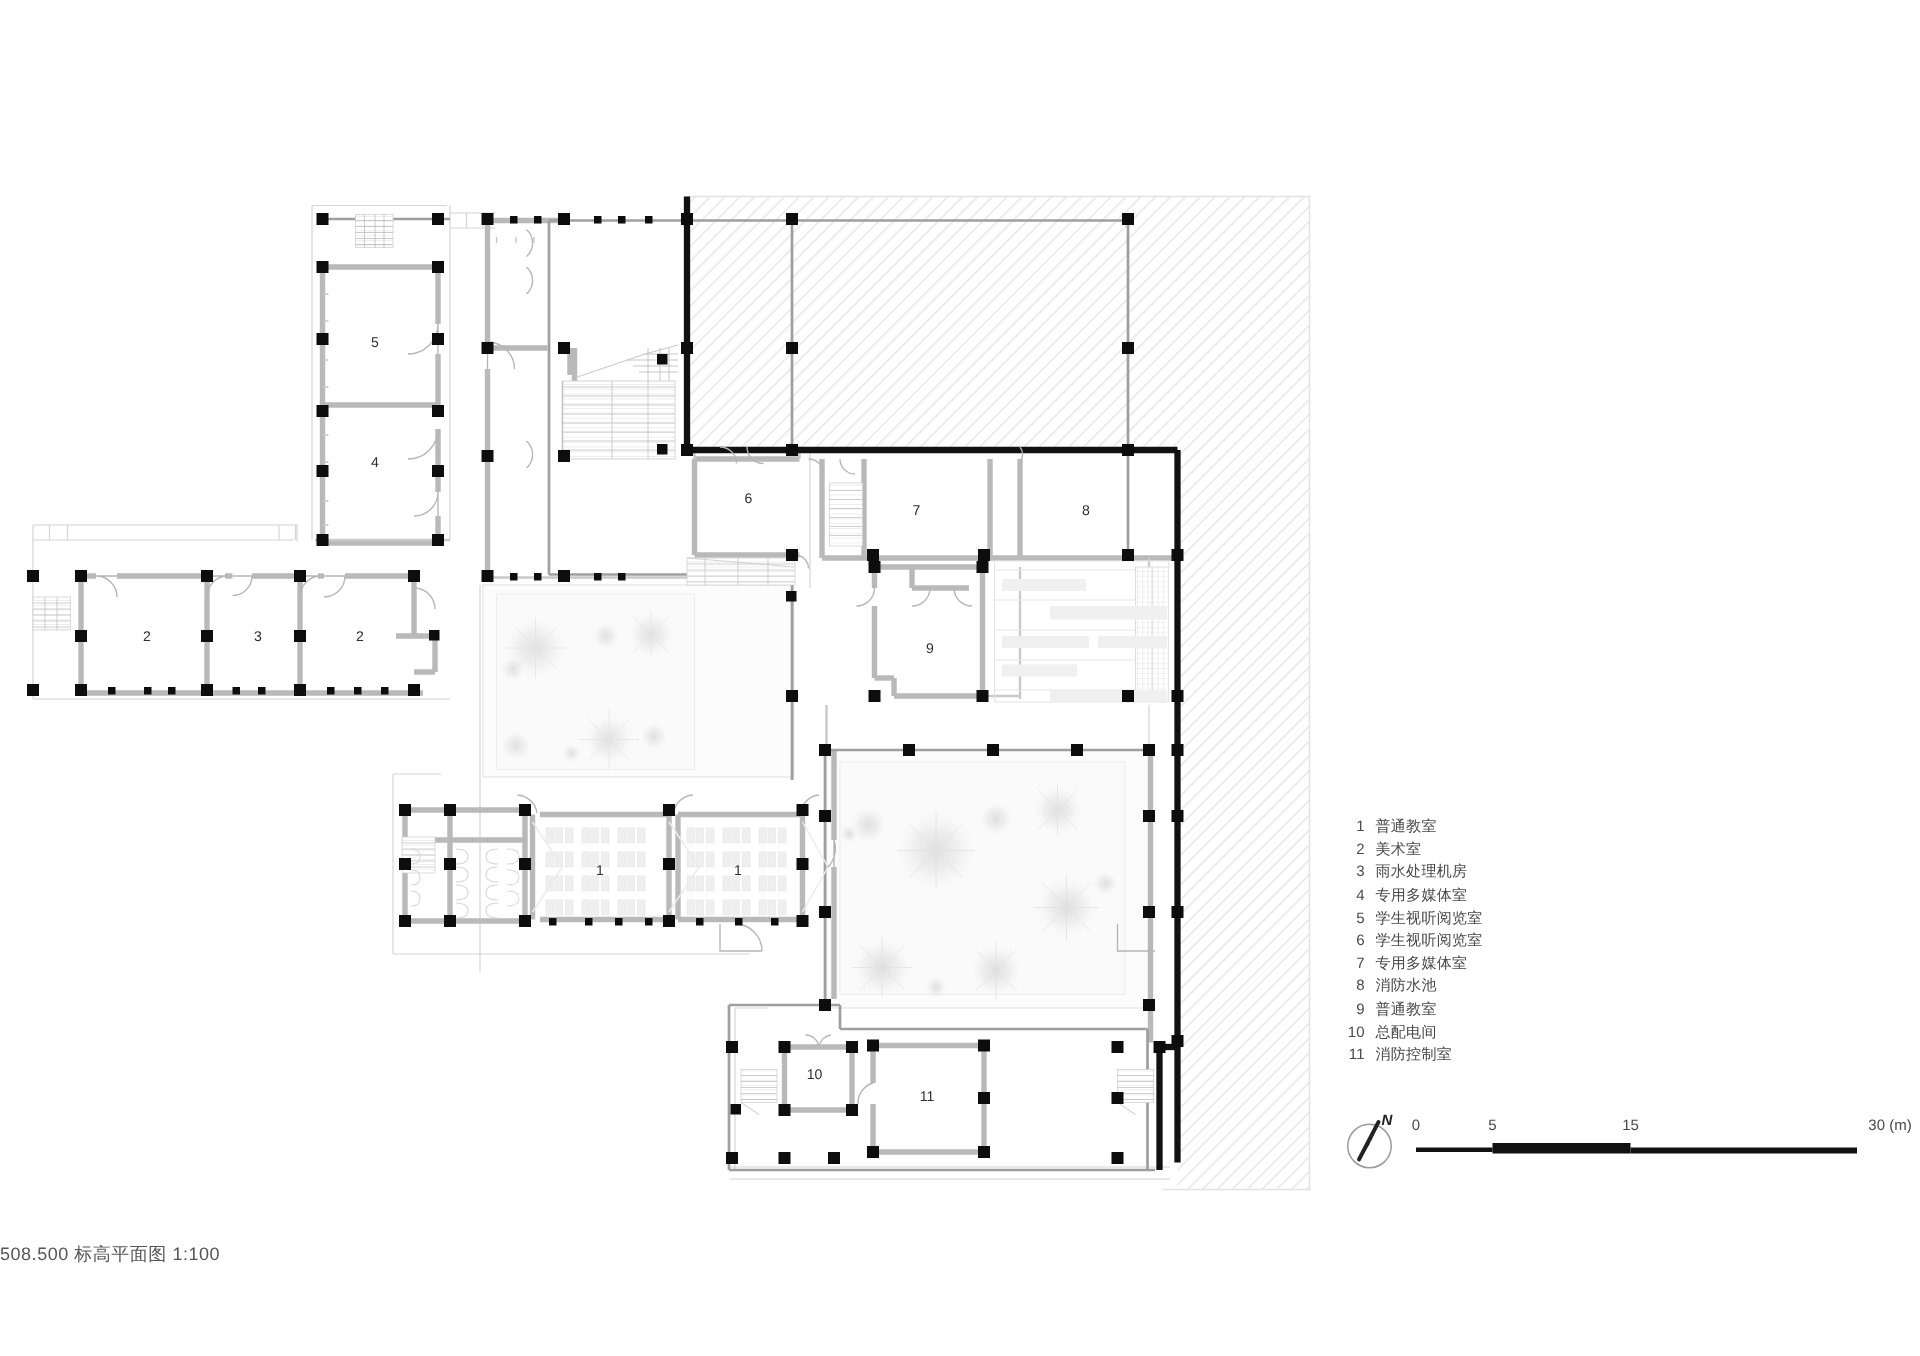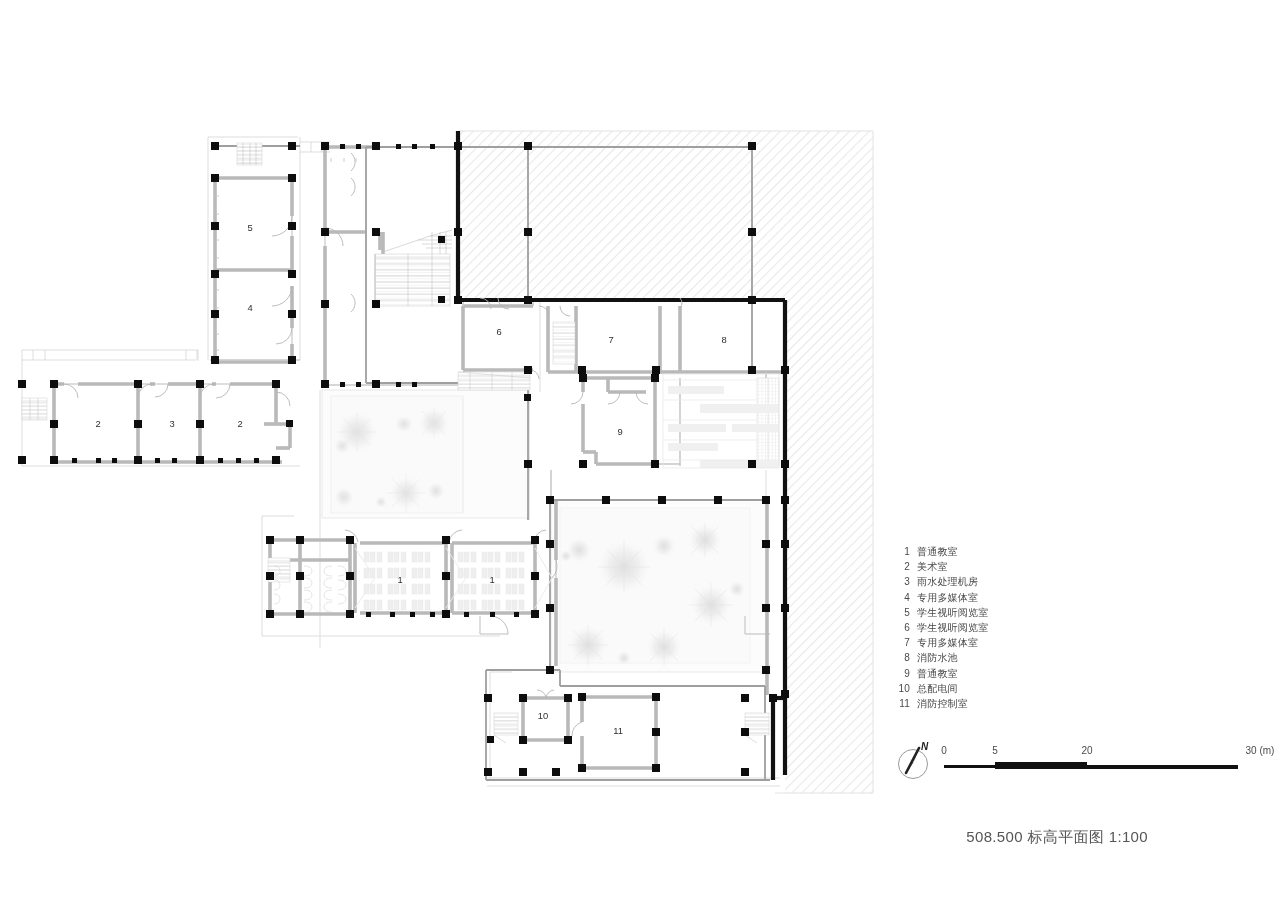--- a/index.html
+++ b/index.html
@@ -32,22 +32,22 @@
   .sb-nums{position:absolute;left:46px;top:0;width:320px;height:14px;}
   .sb-num{
     position:absolute;top:0;font-size:10px;color:#4a4a4a;
     transform:translateX(-50%);white-space:nowrap;
   }
   .sb-track{position:absolute;left:46px;top:17px;width:306px;height:8px;}
   .sb-seg{position:absolute;background:#111111;}
 
   
   #plan-title{
-    position:absolute;left:0;top:828px;width:1148px;text-align:right;
-    font-size:15px;color:#555555;letter-spacing:.35px;
+    position:absolute;left:0;top:828px;width:1148px;text-align:left;
+    font-size:12px;color:#555555;letter-spacing:.35px;
   }
   #plan-title .t-inner{display:inline-block;}
 
   
   .rm{font-size:9.4px;fill:#2f2f2f;font-family:"Liberation Sans","DejaVu Sans",sans-serif;text-anchor:middle;}
 </style>
 </head>
 <body>
 
 <div id="plan-root">
@@ -725,21 +725,21 @@
     <div class="legend-row">
       <span class="legend-num">11</span>
       <span class="legend-label">消防控制室</span>
     </div>
   </div>
 
   <div id="scalebar">
     <div class="sb-nums">
       <span class="sb-num" style="left:0px;">0</span>
       <span class="sb-num" style="left:51px;">5</span>
-      <span class="sb-num" style="left:143px;">20</span>
+      <span class="sb-num" style="left:143px;">15</span>
       <span class="sb-num" style="left:316px;">30 (m)</span>
     </div>
     <div class="sb-track">
       <span class="sb-seg" style="left:0px;top:3px;width:51px;height:3.4px;"></span>
       <span class="sb-seg" style="left:51px;top:0px;width:92px;height:6.5px;"></span>
       <span class="sb-seg" style="left:143px;top:2.6px;width:151px;height:4px;"></span>
     </div>
   </div>
 
   <div id="plan-title">

